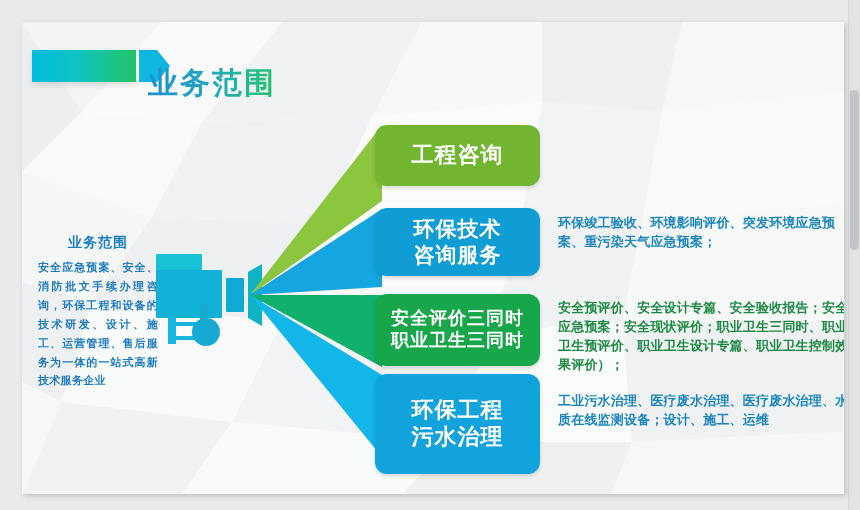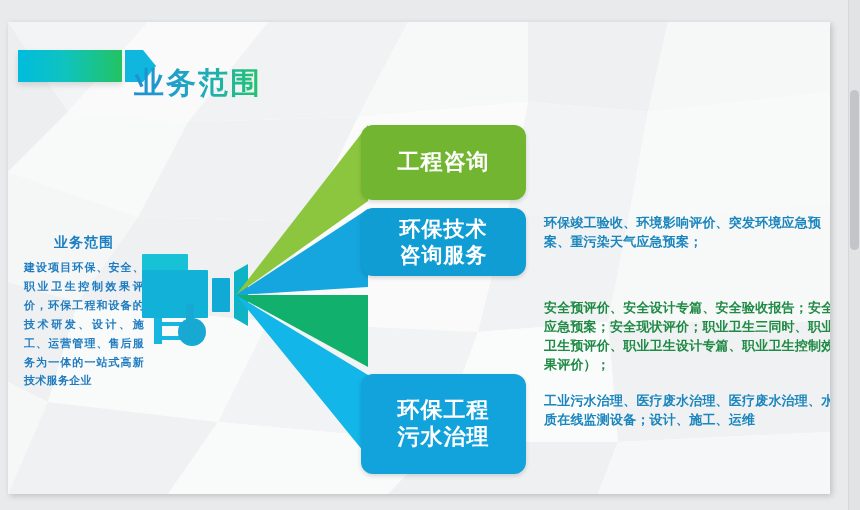--- a/index.html
+++ b/index.html
@@ -29,21 +29,21 @@
     position: absolute;
     right: 1px; top: 90px;
     width: 9px; height: 160px;
     background: #c4c5c8;
     border-radius: 5px;
   }
 
   
   #slide {
     position: absolute;
-    left: 8px; top: 22px;
+    left: 22px; top: 22px;
     width: 822px; height: 472px;
     background: #bef264;
     overflow: hidden;
     box-shadow: 2px 2px 6px rgba(0,0,0,0.18);
   }
 
   
   #poly-bg {
     position: absolute;
     inset: 0;
@@ -126,21 +126,21 @@
     color: #ffffff;
     font-weight: bold;
     display: flex;
     align-items: center;
     justify-content: center;
     text-align: center;
     line-height: 1.22;
     letter-spacing: 1px;
     box-shadow: 0 2px 4px rgba(0,0,0,0.15);
   }
-  #banner-0 { top: 103px;  height: 75px;  background: #72b530; font-size: 22px; text-align: center; }
+  #banner-0 { top: 103px;  height: 61px;  background: #72b530; font-size: 22px; text-align: center; }
   #banner-1 { top: 186px;  height: 68px;  background: #109dd4; font-size: 21px; }
   #banner-2 { top: 272px;  height: 72px;  background: #17a64a; font-size: 18px; }
   #banner-3 { top: 352px;  height: 100px;  background: #13a3dc; font-size: 22px; }
 
   
   .desc {
     position: absolute;
     left: 536px;
     width: 298px;
     font-size: 13px;
@@ -196,21 +196,21 @@
         <polygon points="610,420 822,410 822,472 590,472" fill="#f6f7f8"></polygon>
       </g>
     </svg>
 
     <div id="header-ribbon"></div>
     <div id="header-arrow"></div>
     <div id="page-title">业务范围</div>
 
     <div id="left-block">
       <div id="left-heading">业务范围</div>
-      <div id="left-body">建设项目环保、安全、职业卫生控制效果评价，环保工程和设备的技术研发、设计、施工、运营管理、售后服务为一体的一站式高新技术服务企业</div>
+      <div id="left-body">安全应急预案、安全、消防批文手续办理咨询，环保工程和设备的技术研发、设计、施工、运营管理、售后服务为一体的一站式高新技术服务企业</div>
     </div>
 
     <svg id="projector-icon" viewBox="0 0 118 110">
       <rect x="6" y="10" width="46" height="26" rx="1" fill="#17c2d6"></rect>
       <rect x="6" y="26" width="66" height="48" rx="1" fill="#12b2d8"></rect>
       <rect x="76" y="34" width="18" height="34" rx="1" fill="#11a9d6"></rect>
       <polygon points="98,28 112,20 112,82 98,74" fill="#0fb3c6"></polygon>
       <rect x="18" y="74" width="8" height="26" fill="#16b6e0"></rect>
       <rect x="18" y="78" width="34" height="4" fill="#16b6e0"></rect>
       <rect x="18" y="92" width="34" height="4" fill="#16b6e0"></rect>
@@ -222,20 +222,22 @@
     <svg id="wedges" viewBox="0 0 150 360">
       <polygon points="0,178 132,8 132,84" fill="#8cc63f"></polygon>
       <polygon points="0,178 132,92 132,170" fill="#16a6df"></polygon>
       <polygon points="0,178 132,178 132,250" fill="#11b06d"></polygon>
       <polygon points="0,178 132,258 132,340" fill="#12b6e8"></polygon>
     </svg>
 
     <div class="banner" id="banner-0" style="white-space:pre-line">工程咨询</div>
     <div class="banner" id="banner-1" style="white-space:pre-line">环保技术
 咨询服务</div>
+    <div class="banner" id="banner-2" style="white-space:pre-line">安全评价三同时
+职业卫生三同时</div>
     <div class="banner" id="banner-3" style="white-space:pre-line">环保工程
 污水治理</div>
 
     <div class="desc" id="desc-2">安全预评价、安全设计专篇、安全验收报告；安全应急预案；安全现状评价；职业卫生三同时、职业卫生预评价、职业卫生设计专篇、职业卫生控制效果评价）；</div>
     <div class="desc" id="desc-1">环保竣工验收、环境影响评价、突发环境应急预案、重污染天气应急预案；</div>
     <div class="desc" id="desc-3">工业污水治理、医疗废水治理、医疗废水治理、水质在线监测设备；设计、施工、运维</div>
 
   </div>
 </div>
 

